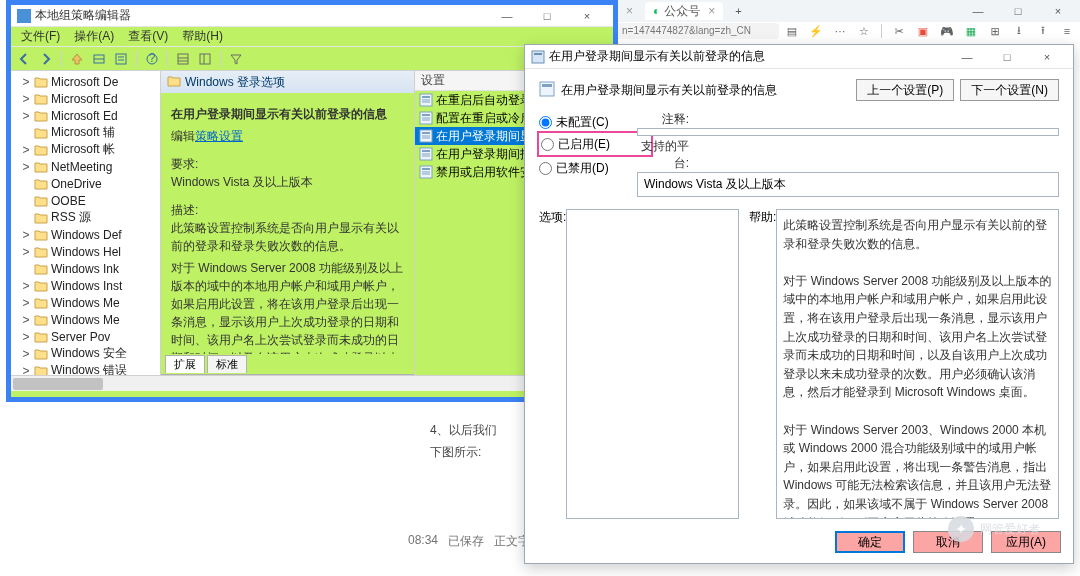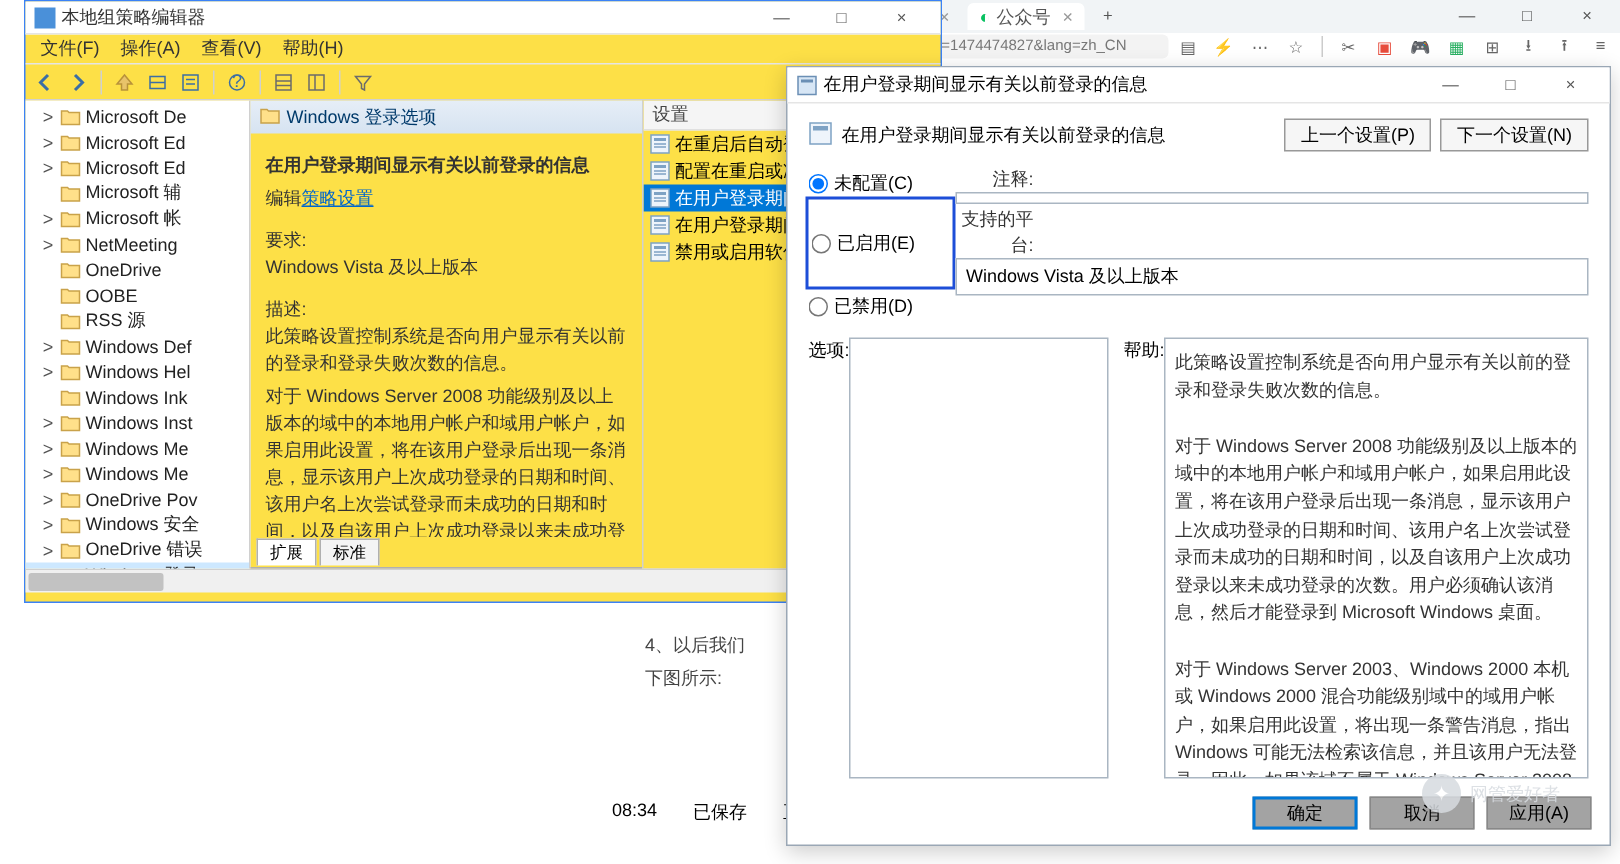--- a/index.html
+++ b/index.html
@@ -10,21 +10,21 @@
 .browser-tabs { display: flex; align-items: center; padding: 2px 4px; height: 22px; }
 .b-tab { display: flex; align-items: center; height: 18px; padding: 0 8px; margin-right: 4px; border-radius: 4px 4px 0 0; font-size: 11px; color: #555; gap: 4px; }
 .b-tab.active { background: #fff; }
 .b-close { color: #999; margin-left: 4px; cursor: pointer; }
 .addr-row { display: flex; align-items: center; height: 18px; padding: 0 6px; gap: 6px; background: #fff; }
 .addr-bar { flex: 1; height: 16px; background: #f3f3f3; border-radius: 4px; font-size: 10px; color: #777; padding: 0 6px; line-height: 16px; overflow: hidden; }
 .icon-row { display: flex; gap: 10px; align-items: center; }
 .tb-ico { width: 14px; height: 14px; display: inline-flex; align-items: center; justify-content: center; font-size: 11px; color: #666; }
 
 
-.gpedit { position: absolute; left: 16px; top: 0; width: 612px; height: 402px; background: #fde047; border: 1px solid #3b82f6; }
+.gpedit { position: absolute; left: 6px; top: 0; width: 612px; height: 402px; background: #bef264; border: 5px solid #3b82f6; }
 .titlebar { height: 22px; background: #fff; display: flex; align-items: center; padding: 0 6px; border-bottom: 1px solid #e5e5e5; }
 .titlebar .t-icon { width: 14px; height: 14px; background: #4a90d9; margin-right: 4px; }
 .titlebar-title { flex: 1; font-size: 12px; color: #333; }
 .win-ctrl { display: flex; }
 .win-btn { width: 40px; height: 20px; display: flex; align-items: center; justify-content: center; color: #555; font-size: 11px; cursor: pointer; }
 
 .menubar { height: 20px; display: flex; align-items: center; padding: 0 4px; gap: 2px; border-bottom: 1px solid #e5e5e5; }
 .menu-item { padding: 2px 6px; font-size: 12px; color: #333; cursor: pointer; }
 .toolbar { height: 24px; display: flex; align-items: center; padding: 0 4px; gap: 4px; border-bottom: 1px solid #d0d0d0; }
 .tbtn { width: 18px; height: 18px; display: flex; align-items: center; justify-content: center; cursor: pointer; color: #4a7ab5; border: 1px solid transparent; border-radius: 2px; }
@@ -67,38 +67,38 @@
 .dlg-title .t-icon { width: 14px; height: 14px; margin-right: 4px; display:inline-block; }
 .dlg-title .t-icon svg { display:block; }
 .dlg-title-text { flex: 1; font-size: 12px; }
 .dlg-body { padding: 10px 14px 6px; height: calc(100% - 62px); display: flex; flex-direction: column; }
 .dlg-row1 { display: flex; align-items: center; gap: 6px; margin-bottom: 10px; }
 .policy-name { flex: 1; font-size: 12px; }
 .nav-btn { height: 22px; padding: 0 10px; font-size: 12px; border: 1px solid #999; background: #f6f6f6; cursor: pointer; }
 .dlg-row2 { display: flex; gap: 16px; }
 .radio-col { width: 82px; }
 .meta-col { flex: 1; }
-.radio-red-box { border: 2px solid #1d4ed8; padding: 18px 2px; margin: -2px 0 0 -2px; width: 100px; }
+.radio-red-box { border: 2px solid #ec4899; padding: 0 2px; margin: -2px 0 0 -2px; width: 116px; }
 .radio-opt { display: flex; align-items: center; font-size: 12px; height: 22px; gap: 4px; cursor: pointer; }
 .radio-opt input { margin: 0; }
 .meta-row { display: flex; font-size: 12px; margin-bottom: 2px; flex-direction: column; }
 .meta-label { width: 60px; text-align: right; padding-right: 8px; color: #333; }
 .meta-box { flex: 1; border: 1px solid #aab6c2; height: 38px; padding: 3px 6px; background: #fff; font-size: 12px; }
 .panels { display: flex; gap: 10px; margin-top: 10px; flex: 1; min-height: 0; }
 .panel-label { font-size: 12px; margin-bottom: 4px; }
 .panel-col { display: flex; flex: 1; min-width: 0; }
 .panel-box { border: 1px solid #aab6c2; flex: 1; padding: 6px; font-size: 12px; line-height: 1.55; color: #333; overflow: hidden; }
 .dlg-footer { height: 34px; display: flex; align-items: center; justify-content: flex-end; padding: 0 12px; gap: 8px; }
-.dlg-footer button { height: 22px; width: 70px; font-size: 12px; border: 1px solid #0078d7; background: #a3a3a3; cursor: pointer; }
+.dlg-footer button { height: 22px; width: 70px; font-size: 12px; border: 1px solid #0078d7; background: #fca5a5; cursor: pointer; }
 .dlg-footer button.primary { border: 2px solid #0078d7; }
 .dlg-footer button.plain { border-color: #888; }
 
 
 .article-bg { position: absolute; left: 430px; top: 420px; font-size: 14px; color: #444; line-height: 1.8; }
-.editor-status { position: absolute; left: 408px; bottom: 26px; font-size: 12px; color: #000000; display: flex; gap: 24px; }
+.editor-status { position: absolute; left: 408px; bottom: 26px; font-size: 12px; color: #737373; display: flex; gap: 10px; }
 
 
 .watermark { position: absolute; right: 40px; bottom: 34px; display: flex; align-items: center; color: #d7dbe0; font-size: 18px; gap: 6px; opacity: .85; }
 .wm-circle { width: 26px; height: 26px; border-radius: 50%; background:#d7dbe0; display:flex; align-items:center; justify-content:center; color:#fff; font-size:14px; }
 </style>
 </head>
 <body>
 
 <div class="browser-bg">
   <div class="browser-tabs">
@@ -359,39 +359,39 @@
           </span>
           <span>Windows Me</span>
         </div>
         <div class="tree-item">
           <span class="exp">&gt;</span>
           <span class="fld">
             <svg width="14" height="12" viewBox="0 0 14 12">
               <path d="M1 2h4l1 1h7v8H1z" fill="#ffe08a" stroke="#c9a24a"></path>
             </svg>
           </span>
-          <span>OneDrive Pov</span>
+          <span>Server Pov</span>
         </div>
         <div class="tree-item">
           <span class="exp">&gt;</span>
           <span class="fld">
             <svg width="14" height="12" viewBox="0 0 14 12">
               <path d="M1 2h4l1 1h7v8H1z" fill="#ffe08a" stroke="#c9a24a"></path>
             </svg>
           </span>
           <span>Windows 安全</span>
         </div>
         <div class="tree-item">
           <span class="exp">&gt;</span>
           <span class="fld">
             <svg width="14" height="12" viewBox="0 0 14 12">
               <path d="M1 2h4l1 1h7v8H1z" fill="#ffe08a" stroke="#c9a24a"></path>
             </svg>
           </span>
-          <span>OneDrive 错误</span>
+          <span>Windows 错误</span>
         </div>
         <div class="tree-item selected">
           <span class="exp"></span>
           <span class="fld">
             <svg width="14" height="12" viewBox="0 0 14 12">
               <path d="M1 2h4l1 1h7v8H1z" fill="#ffe08a" stroke="#c9a24a"></path>
             </svg>
           </span>
           <span>Windows 登录</span>
         </div>

